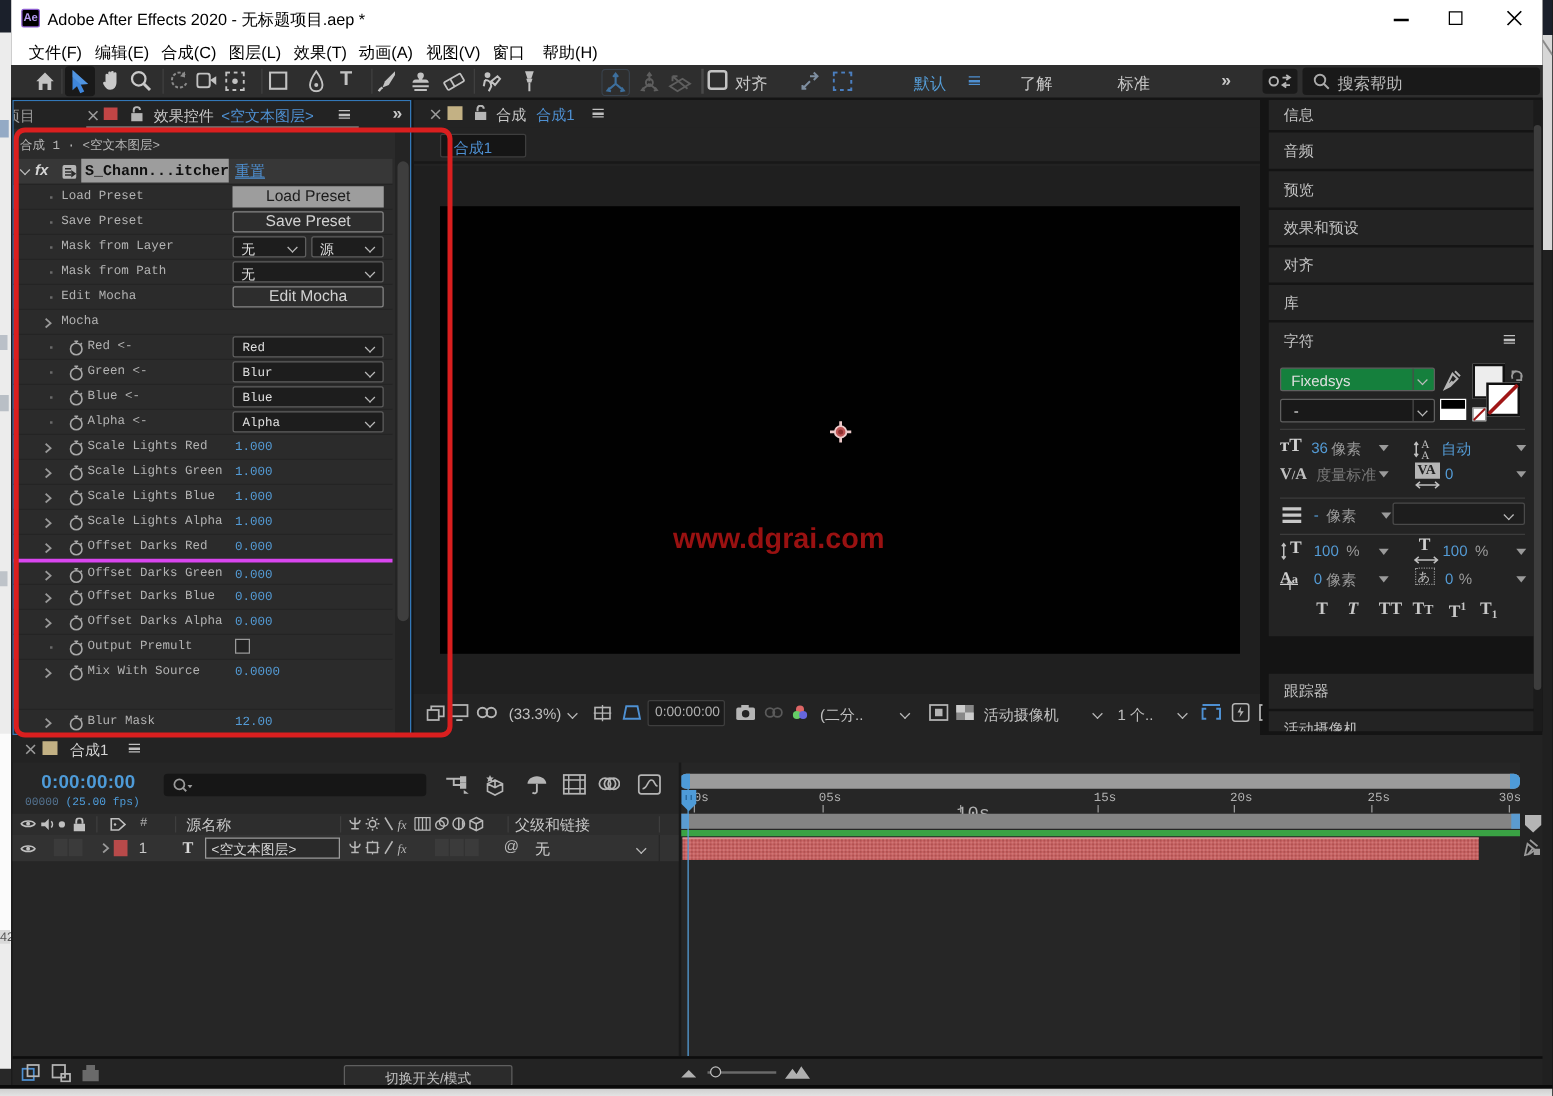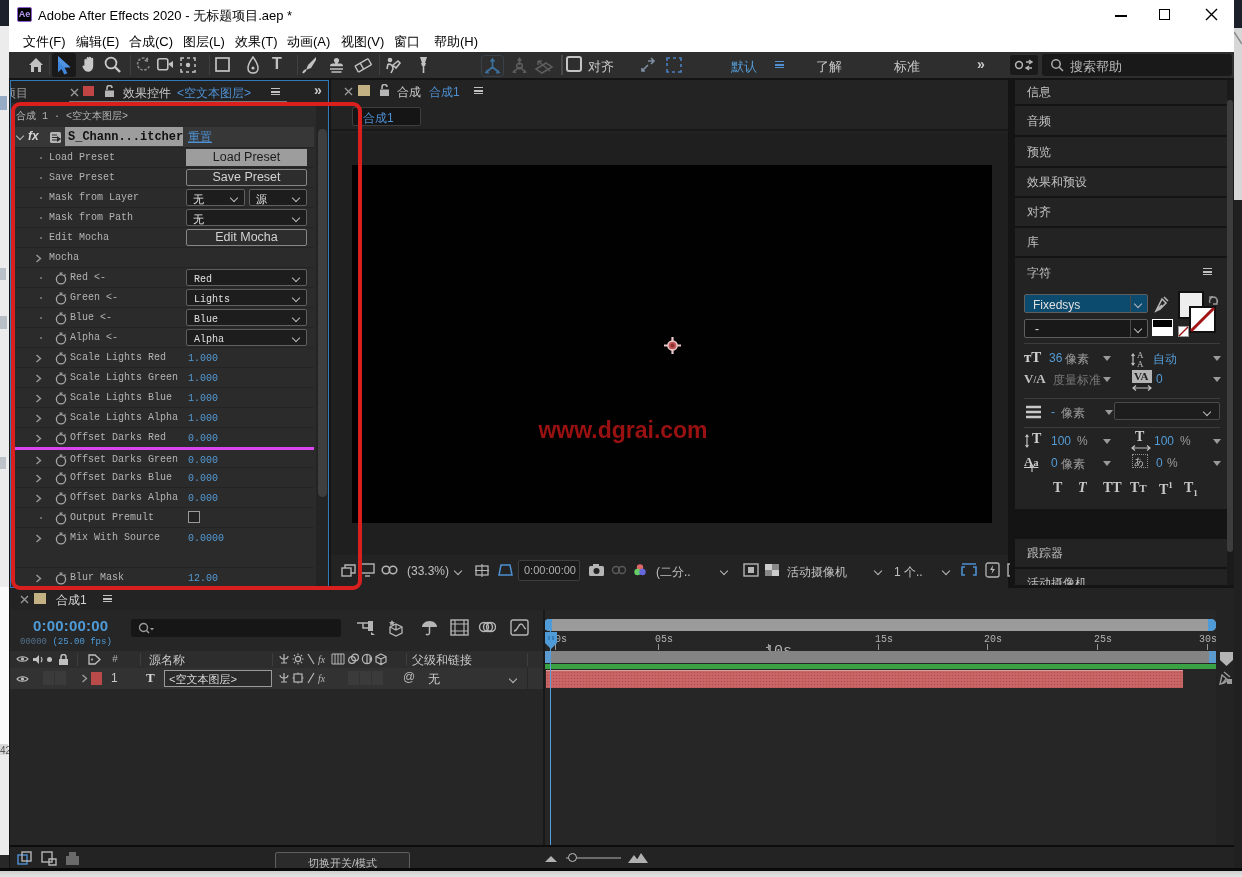--- a/index.html
+++ b/index.html
@@ -254,21 +254,21 @@
             </div>
           </div>
     <div class="ab" style="left:0;top:206px;width:303px;height:20px;border-top:1px solid #242424">
             <div class="ab" style="left:29px;top:9px;width:2px;height:2px;background:#6a6a6a"></div>
             <svg class="ab" style="left:44px;top:4px" width="12" height="13">
               <circle cx="6" cy="7.2" r="4.6" stroke="#a8a8a8" stroke-width="1.3" fill="none"></circle>
               <path d="M4.5 1 L7.5 1 M6 1 L6 2.6 M9.5 3.5 L10.5 2.5" stroke="#a8a8a8" stroke-width="1.2"></path>
             </svg>
             <div class="t mono" style="left:59px;top:4px;font-size:10px;color:#b3b3b3">Green &lt;-</div>
             <div class="ddl" style="left:175px;top:1px;width:121px;height:17px">
-              <div class="t mono" style="left:7px;top:4px;font-size:10px">Lights</div>
+              <div class="t mono" style="left:7px;top:4px;font-size:10px">Blur</div>
               <span class="chev" style="right:6px;top:5px"></span>
             </div>
           </div>
     <div class="ab" style="left:0;top:226px;width:303px;height:20px;border-top:1px solid #242424">
             <div class="ab" style="left:29px;top:9px;width:2px;height:2px;background:#6a6a6a"></div>
             <svg class="ab" style="left:44px;top:4px" width="12" height="13">
               <circle cx="6" cy="7.2" r="4.6" stroke="#a8a8a8" stroke-width="1.3" fill="none"></circle>
               <path d="M4.5 1 L7.5 1 M6 1 L6 2.6 M9.5 3.5 L10.5 2.5" stroke="#a8a8a8" stroke-width="1.2"></path>
             </svg>
             <div class="t mono" style="left:59px;top:4px;font-size:10px;color:#b3b3b3">Blue &lt;-</div>
@@ -521,21 +521,21 @@
           </div>
           <div class="ab" style="left:5px;top:118px;width:212px;height:28px;background:#232323">
             <div class="t" style="left:12px;top:6px;font-size:12px;color:#c2c2c2">对齐</div>
           </div>
           <div class="ab" style="left:5px;top:148px;width:212px;height:28px;background:#232323">
             <div class="t" style="left:12px;top:6px;font-size:12px;color:#c2c2c2">库</div>
           </div>
       <div class="ab" style="left:5px;top:178px;width:212px;height:251px;background:#232323">
         <div class="t" style="left:12px;top:7px;font-size:12px;color:#c2c2c2">字符</div>
         <span class="ham" style="left:188px;top:10px"></span>
-        <div class="ddl" style="left:9px;top:36px;width:124px;height:19px;background:#0c4a6e">
+        <div class="ddl" style="left:9px;top:36px;width:124px;height:19px;background:#15803d">
               <div class="t" style="left:8px;top:3px;font-size:12px">Fixedsys</div>
               <div class="ab" style="left:105px;top:0;width:1px;height:17px;background:#4a4a4a"></div>
               <span class="chev" style="left:110px;top:6px"></span>
             </div>
         <svg class="ab" style="left:139px;top:37px" width="17" height="18">
               <path d="M3 15 L8 10 M10 2 L14 6 M8 4 L12 8 L6 14 L2 16 Z" stroke="#b5b5b5" stroke-width="1.6" fill="none"></path>
             </svg>
         <div class="ab" style="left:163px;top:33px;width:26px;height:28px;background:#ededed;border:2px solid #111"></div>
         <svg class="ab" style="left:193px;top:37px" width="11" height="11">
               <path d="M2 8 A4 4 0 1 1 9 8 M9 5 L9 9 L5 9 M2 5 L2 2 L5 2" stroke="#9a9a9a" stroke-width="1.4" fill="none"></path>

